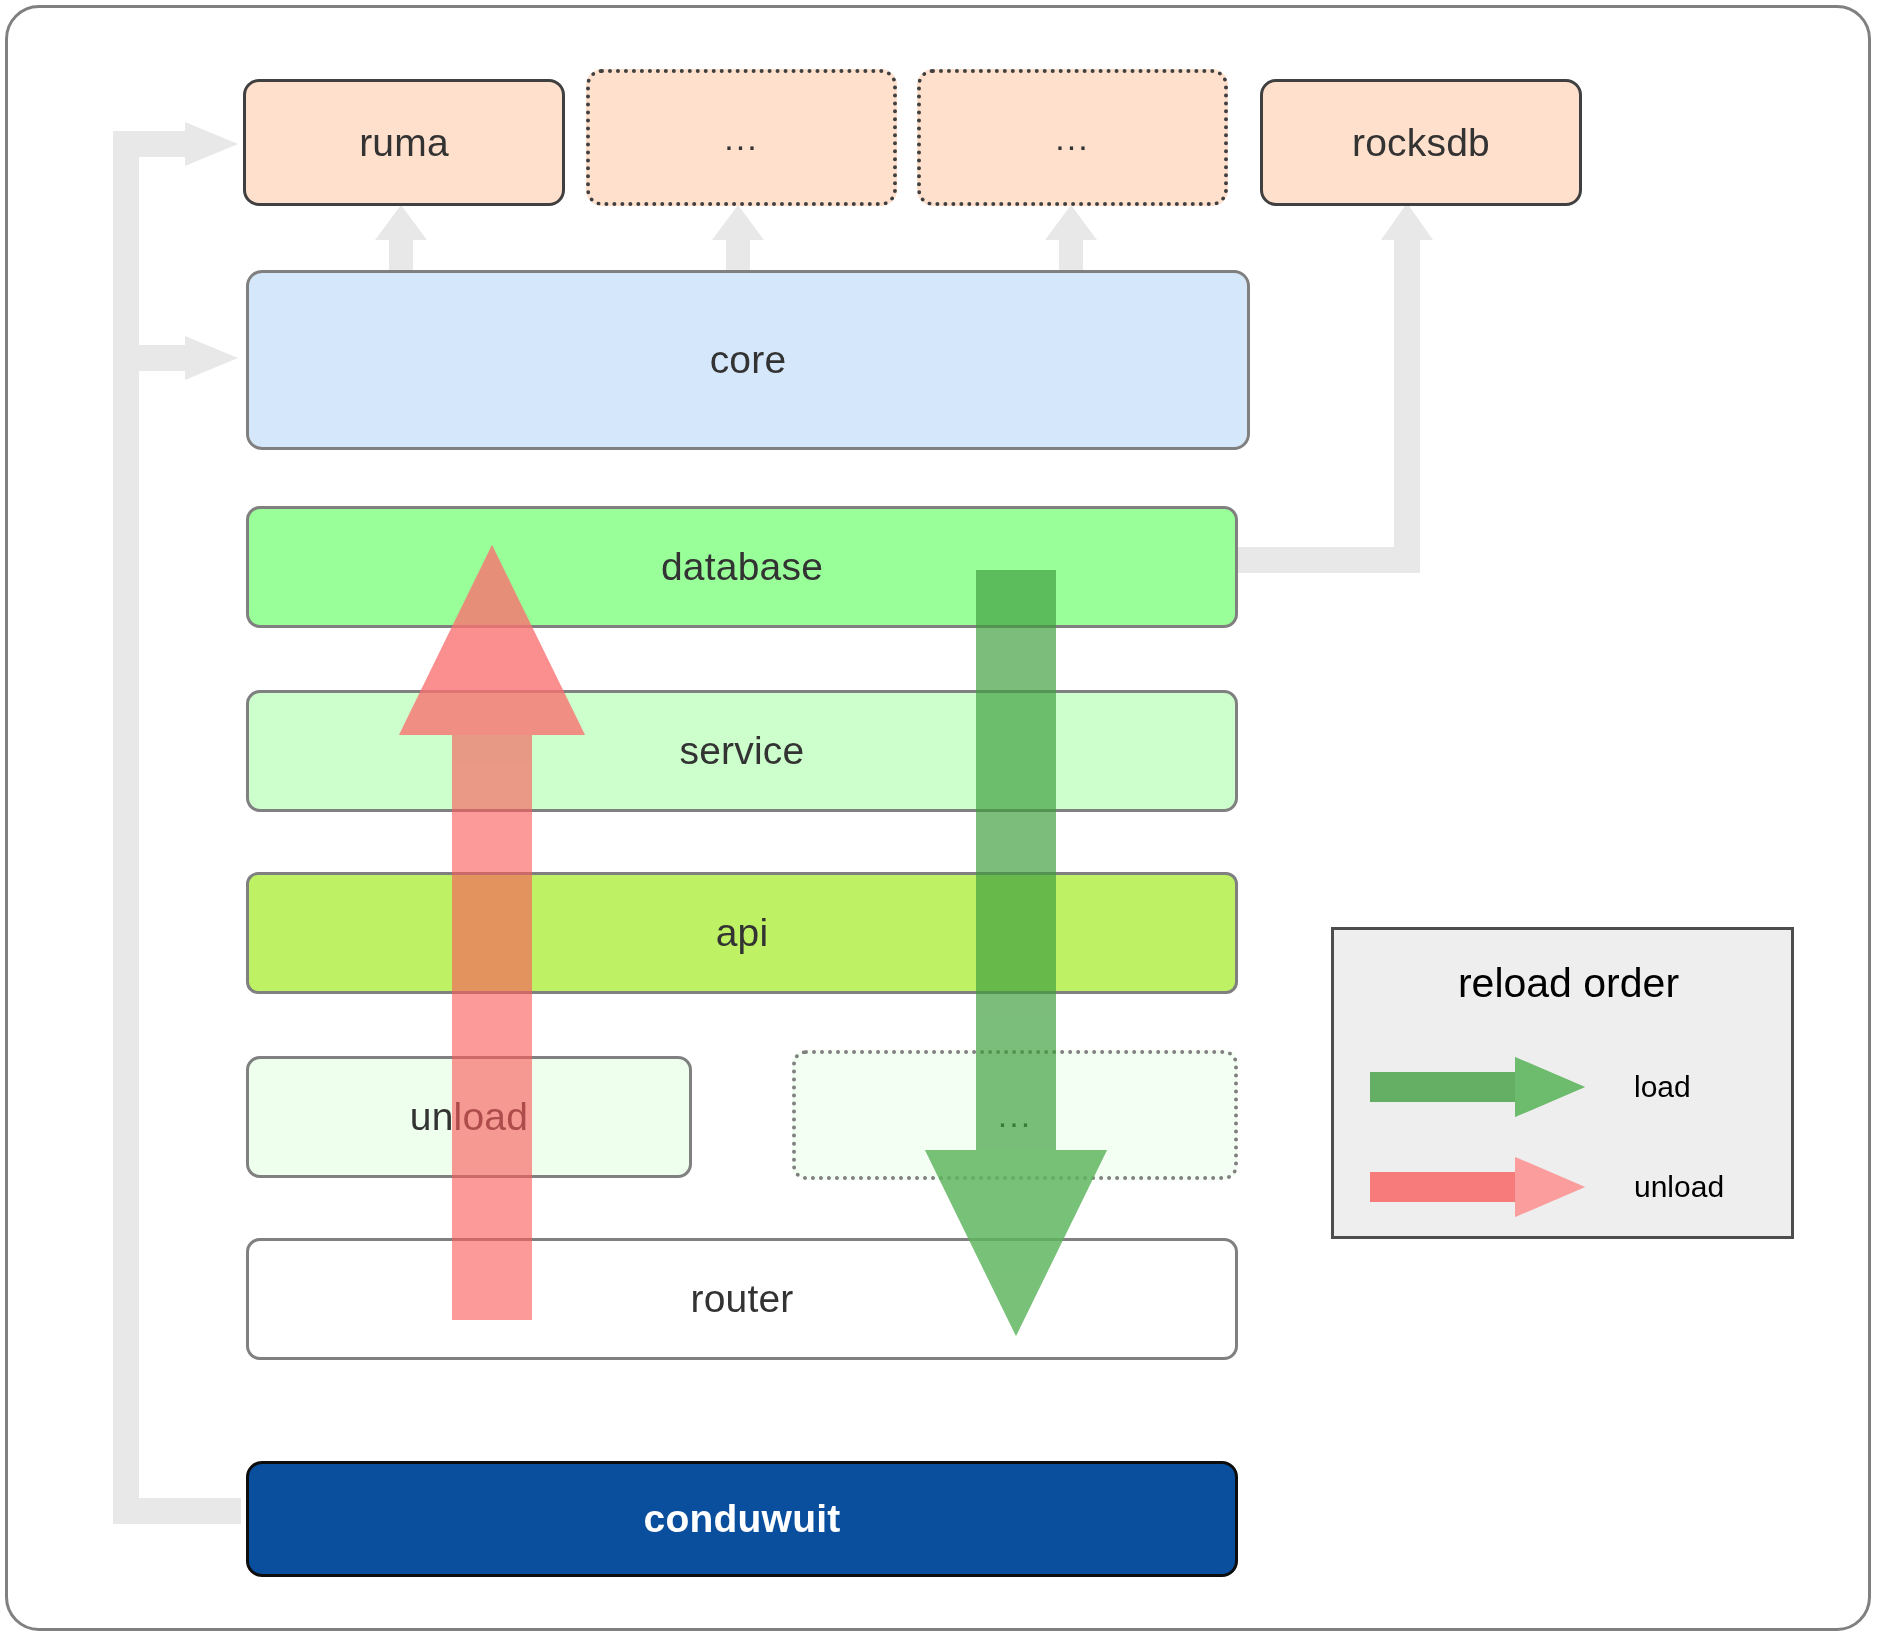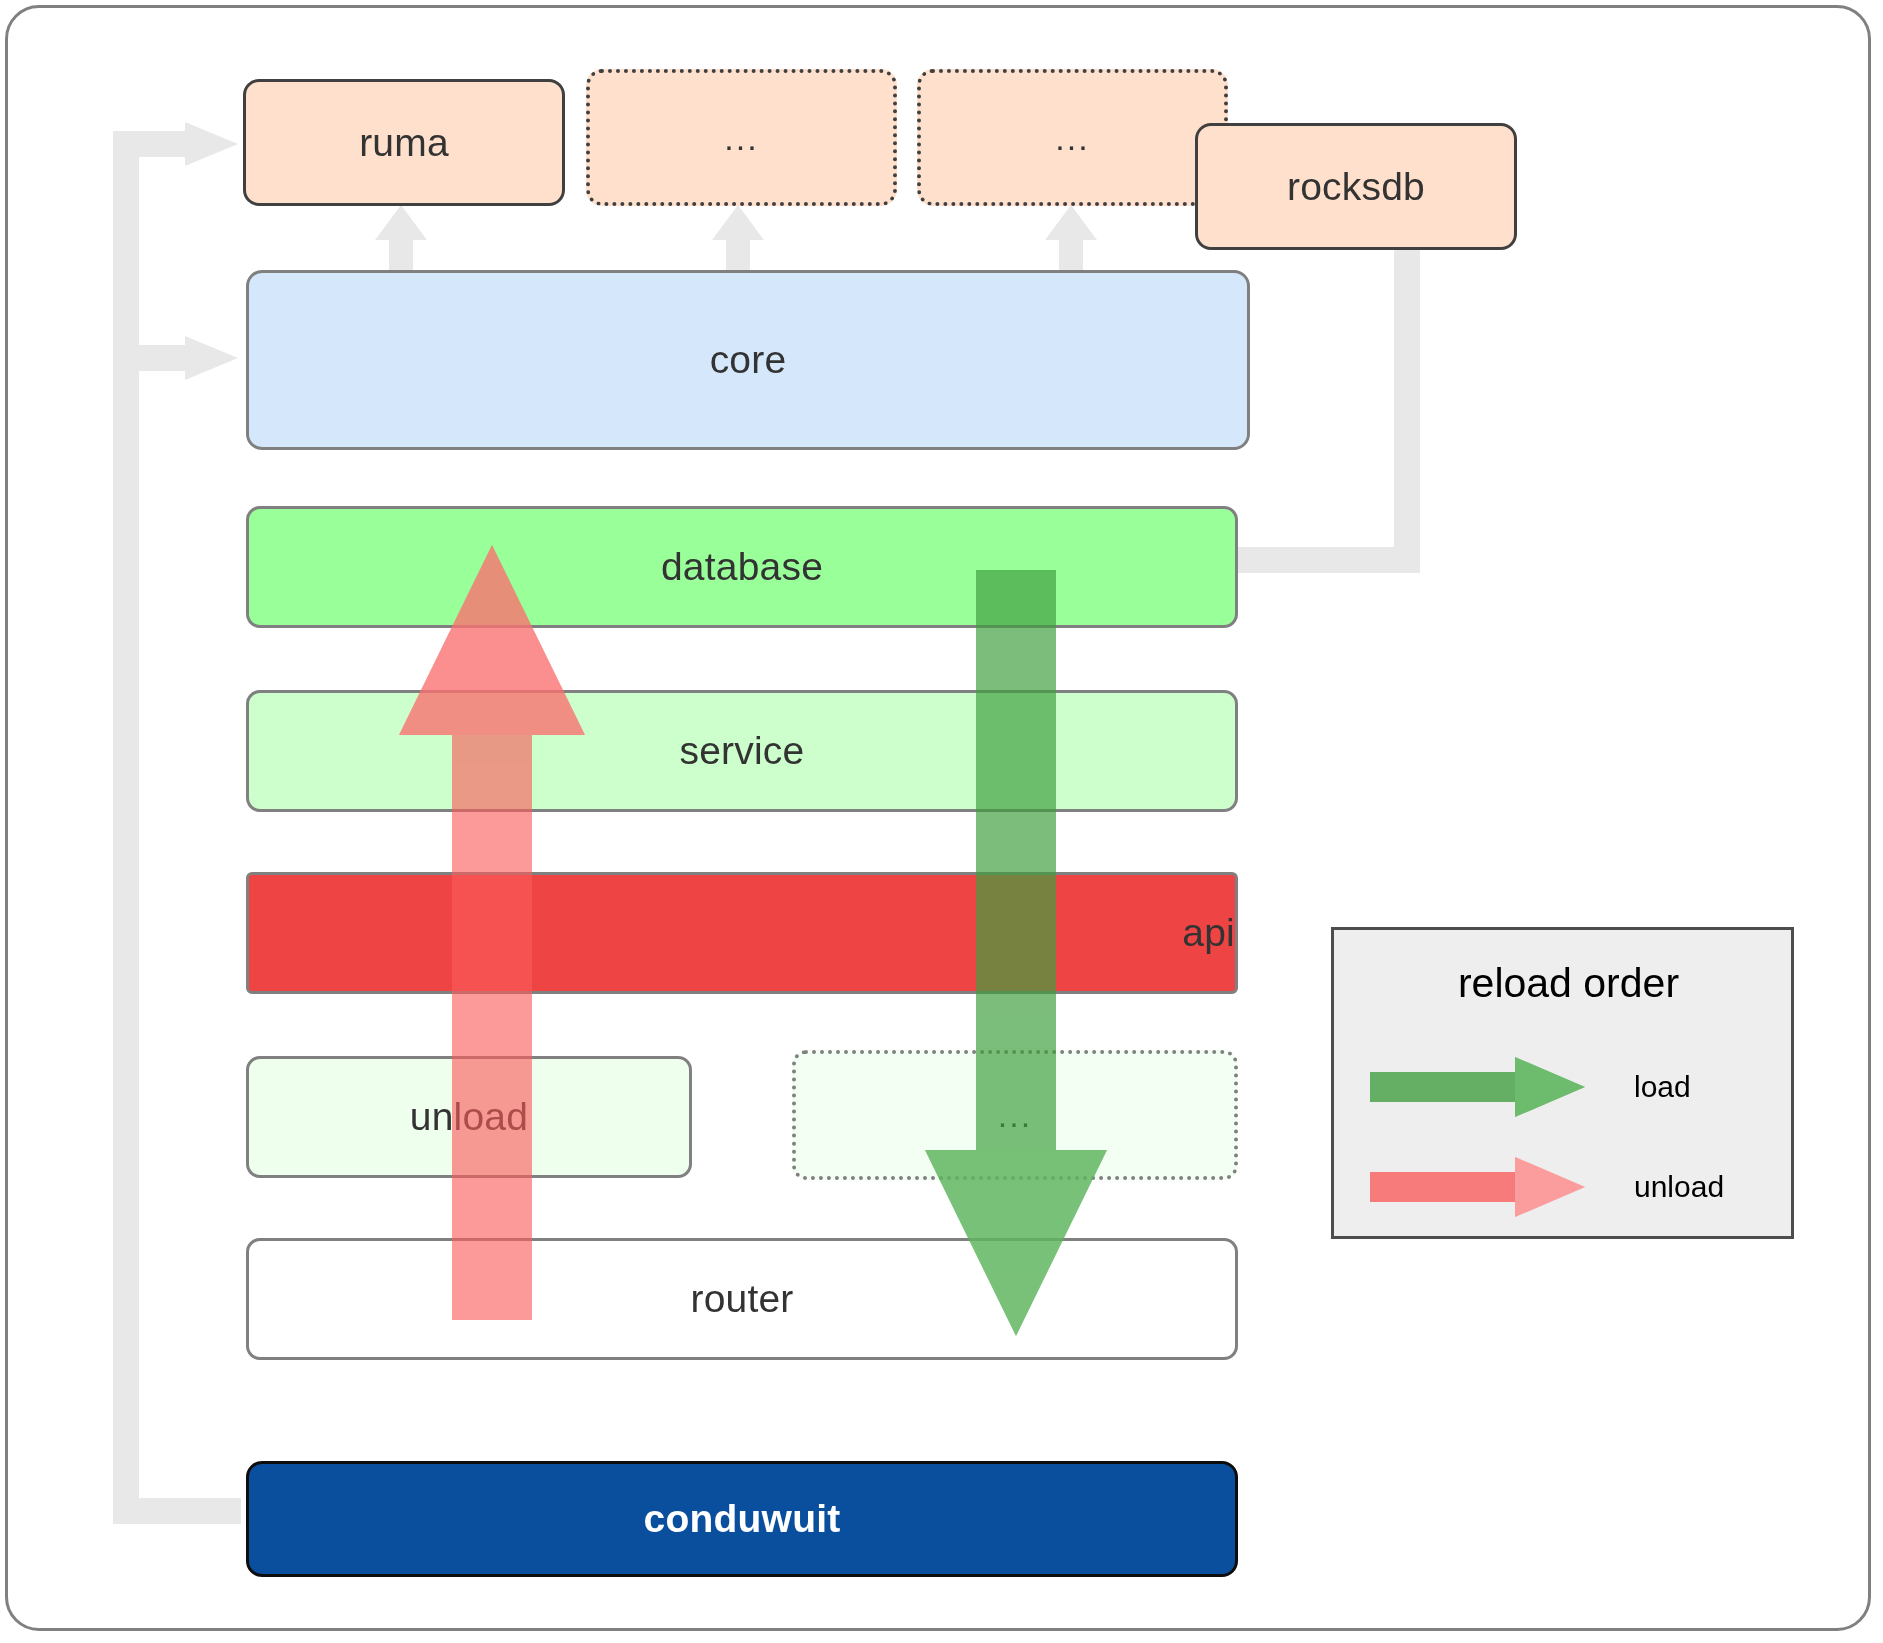--- a/index.html
+++ b/index.html
@@ -124,37 +124,37 @@
   </div>
 
   <div class="node dark-edge dotted" style="left:586px; top:69px; width:311px; height:137px; background:#FFE0CC; border-radius:16px;">
     <span class="lbl ellipsis">...</span>
   </div>
 
   <div class="node dark-edge dotted" style="left:917px; top:69px; width:311px; height:137px; background:#FFE0CC; border-radius:16px;">
     <span class="lbl ellipsis">...</span>
   </div>
 
-  <div class="node dark-edge" style="left:1195px; top:79px; width:322px; height:127px; background:#FFE0CC; border-radius:16px;margin-top:44px;">
+  <div class="node dark-edge" style="left:1260px; top:79px; width:322px; height:127px; background:#FFE0CC; border-radius:16px;">
     <span class="lbl">rocksdb</span>
   </div>
 
   <div class="node" style="left:246px; top:270px; width:1004px; height:180px; background:#D5E8FB; border-radius:16px;">
     <span class="lbl">core</span>
   </div>
 
   <div class="node" style="left:246px; top:506px; width:992px; height:122px; background:#99FF99; border-radius:14px;">
     <span class="lbl">database</span>
   </div>
 
   <div class="node" style="left:246px; top:690px; width:992px; height:122px; background:#CCFFCC; border-radius:14px;">
     <span class="lbl">service</span>
   </div>
 
-  <div class="node" style="left:246px; top:872px; width:992px; height:122px; background:#ef4444; border-radius:6px;justify-content:flex-end;">
+  <div class="node" style="left:246px; top:872px; width:992px; height:122px; background:#bef264; border-radius:12px;">
     <span class="lbl">api</span>
   </div>
 
   <div class="node" style="left:246px; top:1056px; width:446px; height:122px; background:#EEFFEE; border-radius:14px;">
     <span class="lbl">unload</span>
   </div>
 
   <div class="node dotted" style="left:792px; top:1050px; width:446px; height:130px; background:#F4FFF4; border-radius:14px; border-color:#808080;">
     <span class="lbl ellipsis">...</span>
   </div>

